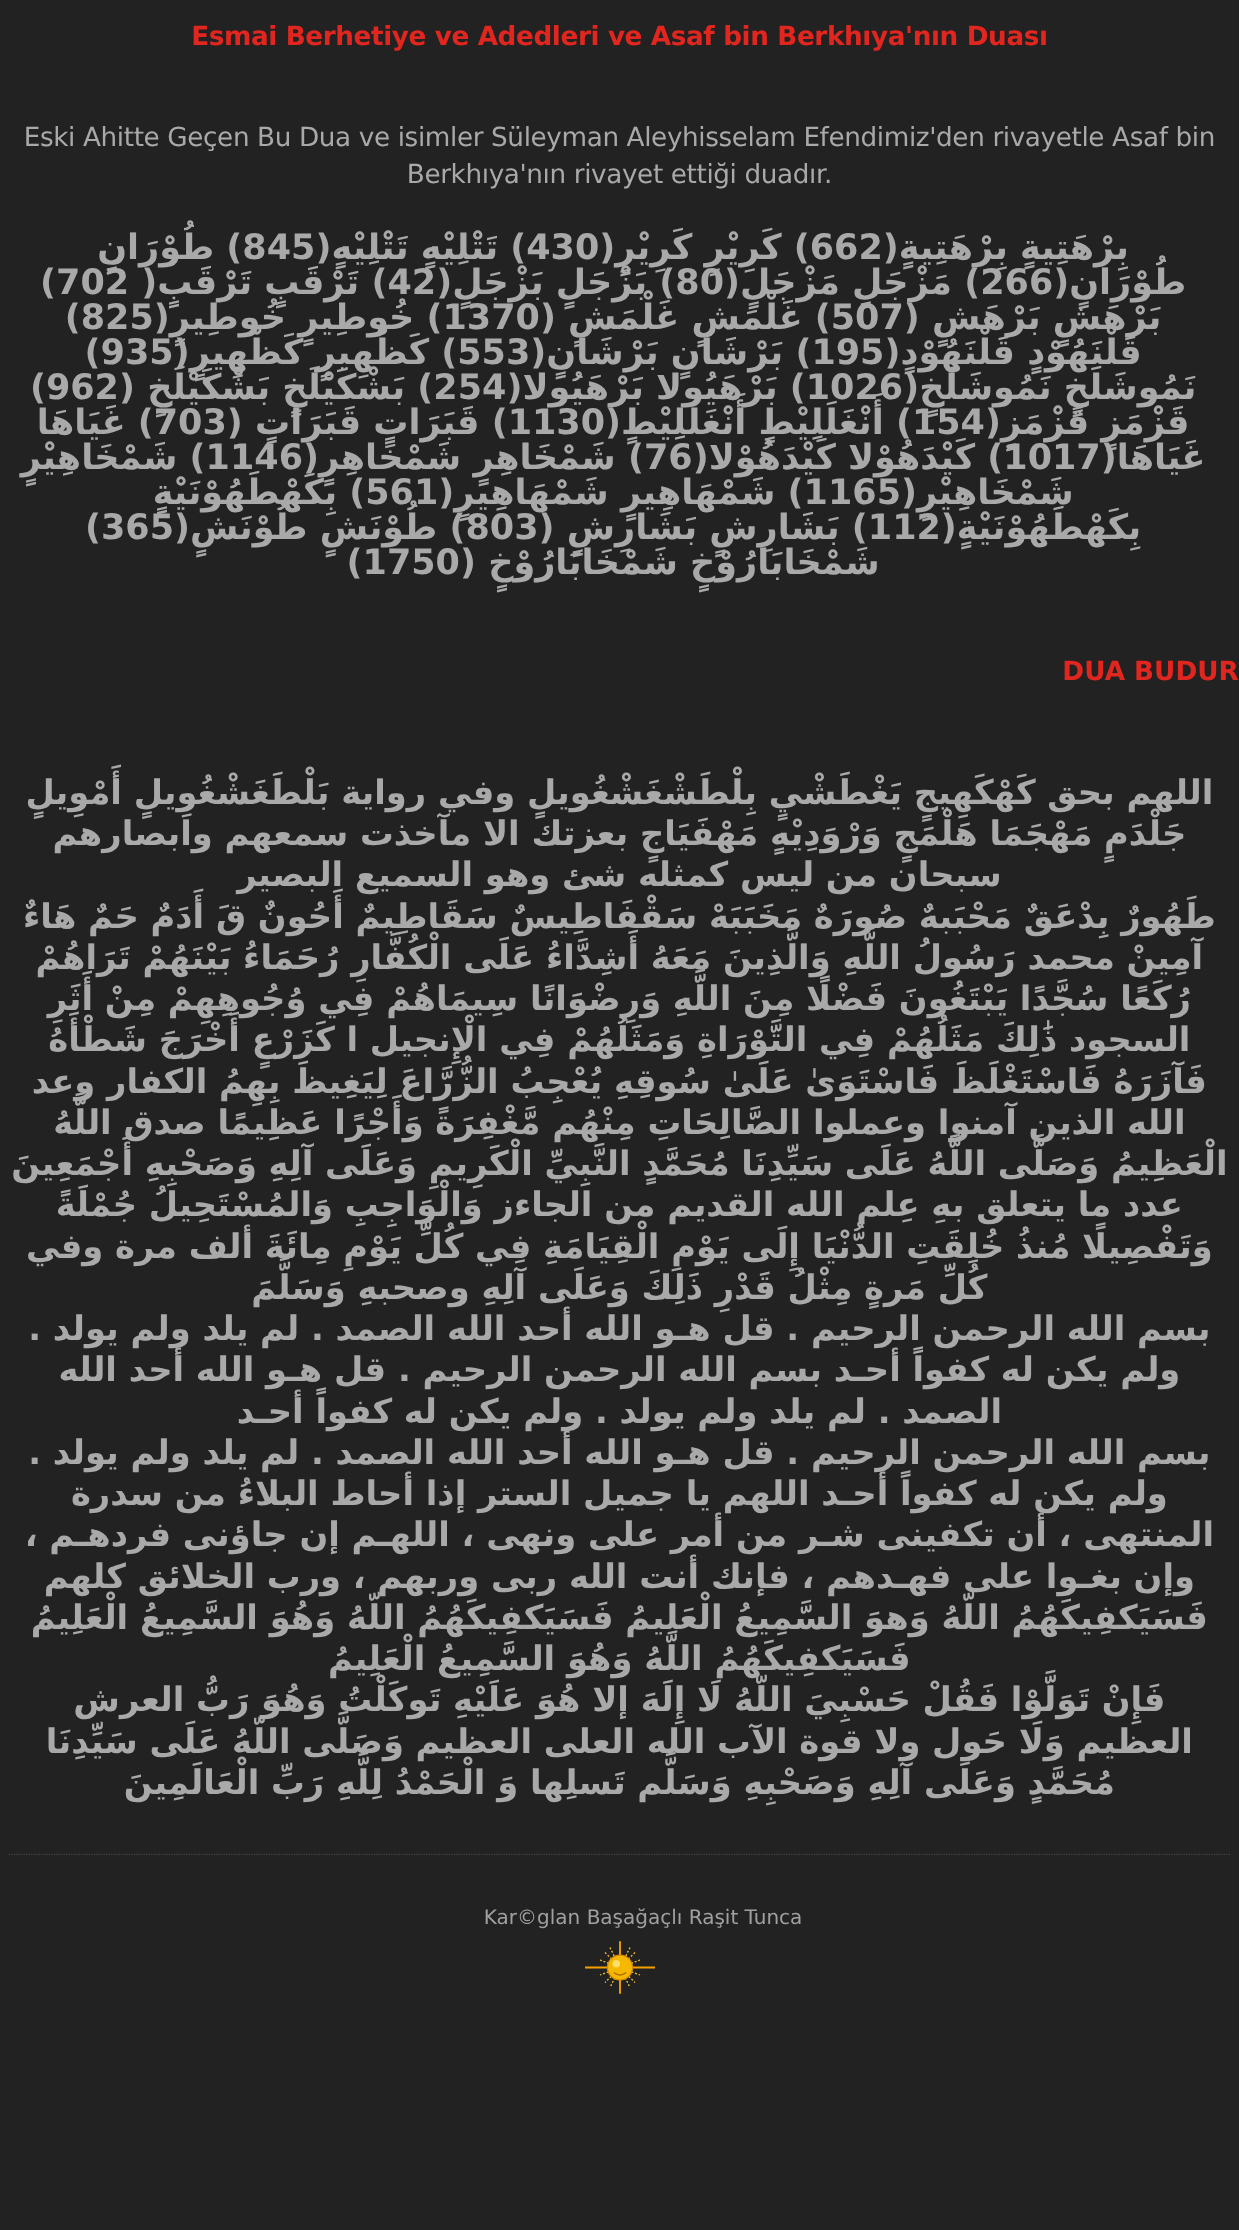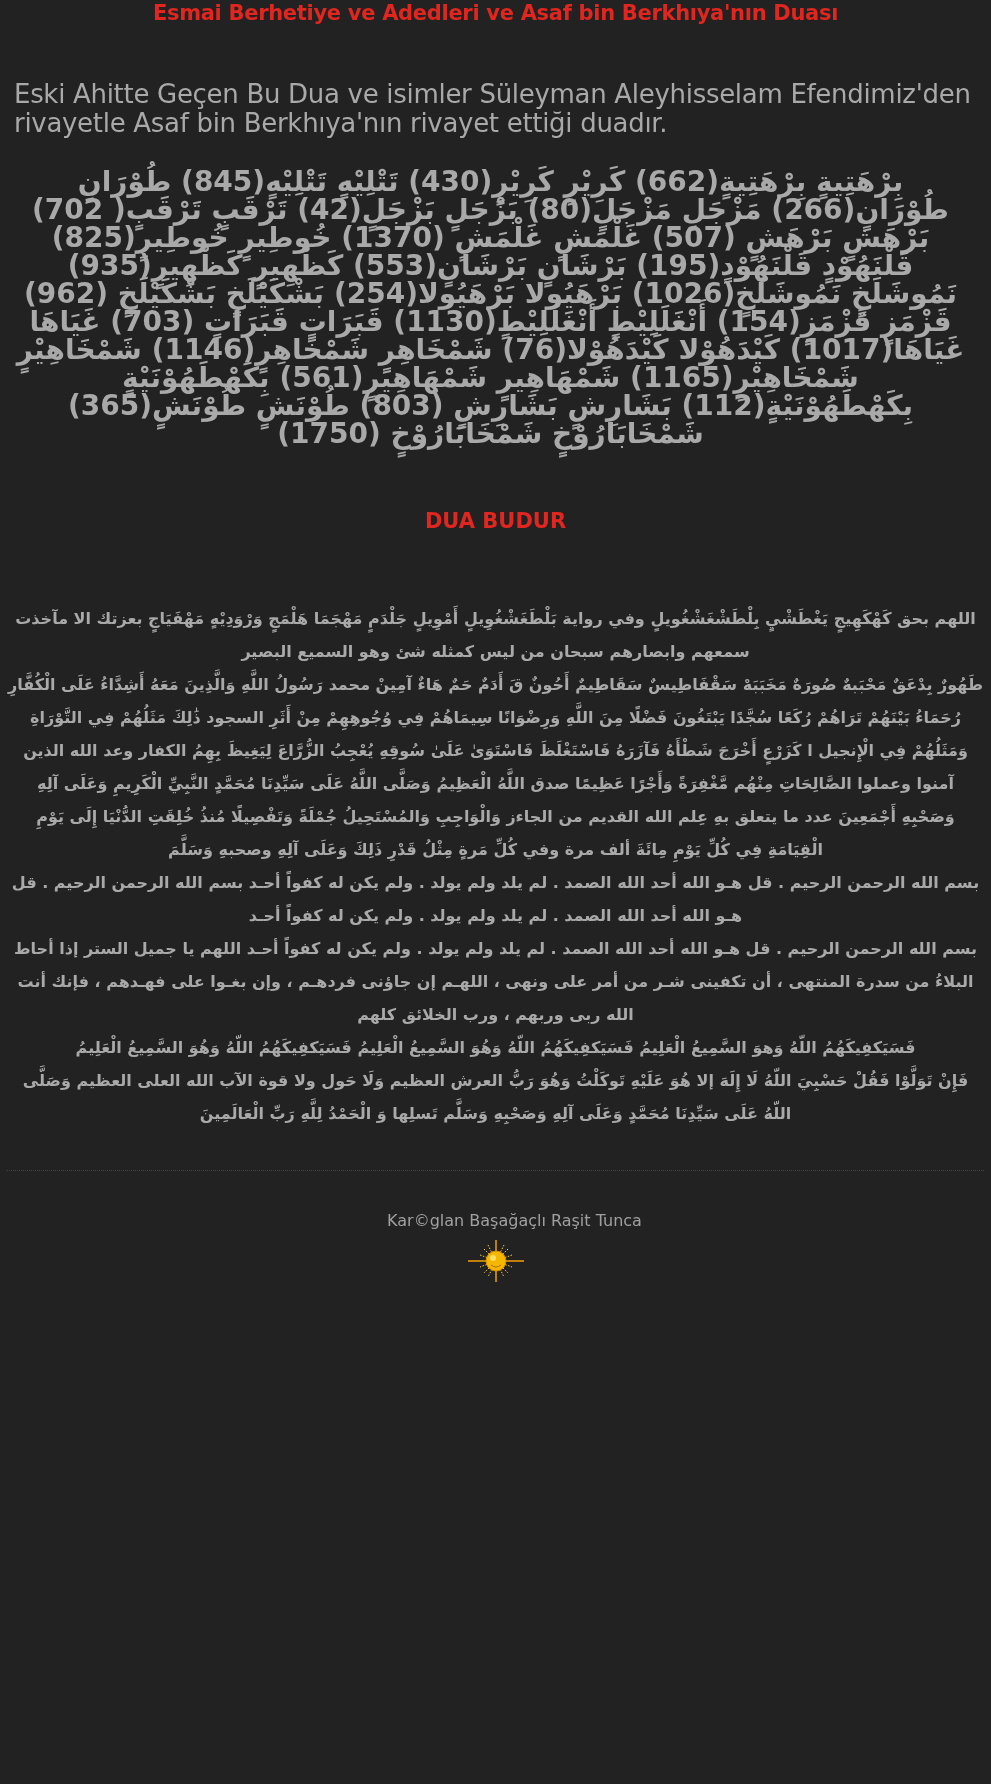--- a/index.html
+++ b/index.html
@@ -12,27 +12,28 @@
     overflow-x: hidden;
   }
   .page { width: 991px; position: relative; }
   .title {
     color: #e0261f;
     font-family: "DejaVu Sans", sans-serif;
     font-weight: bold;
     font-size: 21px;
     text-align: center;
     margin: 0;
+    padding-top: 16px;
     height: 26px;
     line-height: 26px;
     letter-spacing: -0.3px;
   }
   .intro {
-    text-align: left;
-    font-size: 26px;
+    text-align: center;
+    font-size: 21px;
     line-height: 29px;
     margin: 54px 14px 0 14px;
     color: #a9a9a9;
     letter-spacing: -0.3px;
   }
   .arabic {
     direction: rtl;
     text-align: center;
     font-family: "DejaVu Sans", sans-serif;
     font-weight: bold;
@@ -48,27 +49,27 @@
     font-size: 20px;
     margin-top: 38px;
     color: #a9a9a9;
     height: 26px;
     line-height: 26px;
   }
   .subtitle {
     color: #e0261f;
     font-weight: bold;
     font-size: 21px;
-    text-align: center;
+    text-align: right;
     margin-top: 60px;
     height: 26px;
     line-height: 26px;
   }
   .prayer {
-    font-size: 16px;
+    font-size: 27px;
     line-height: 33px;
     margin: 0 8px;
   }
   .p1 { margin-top: 68px; }
   .p2 { }
   .p3 { margin-top: 30px; }
   .p-tight { margin-top: 0; }
   .divider {
     margin: 40px 7px 0 7px;
     border: 0;

